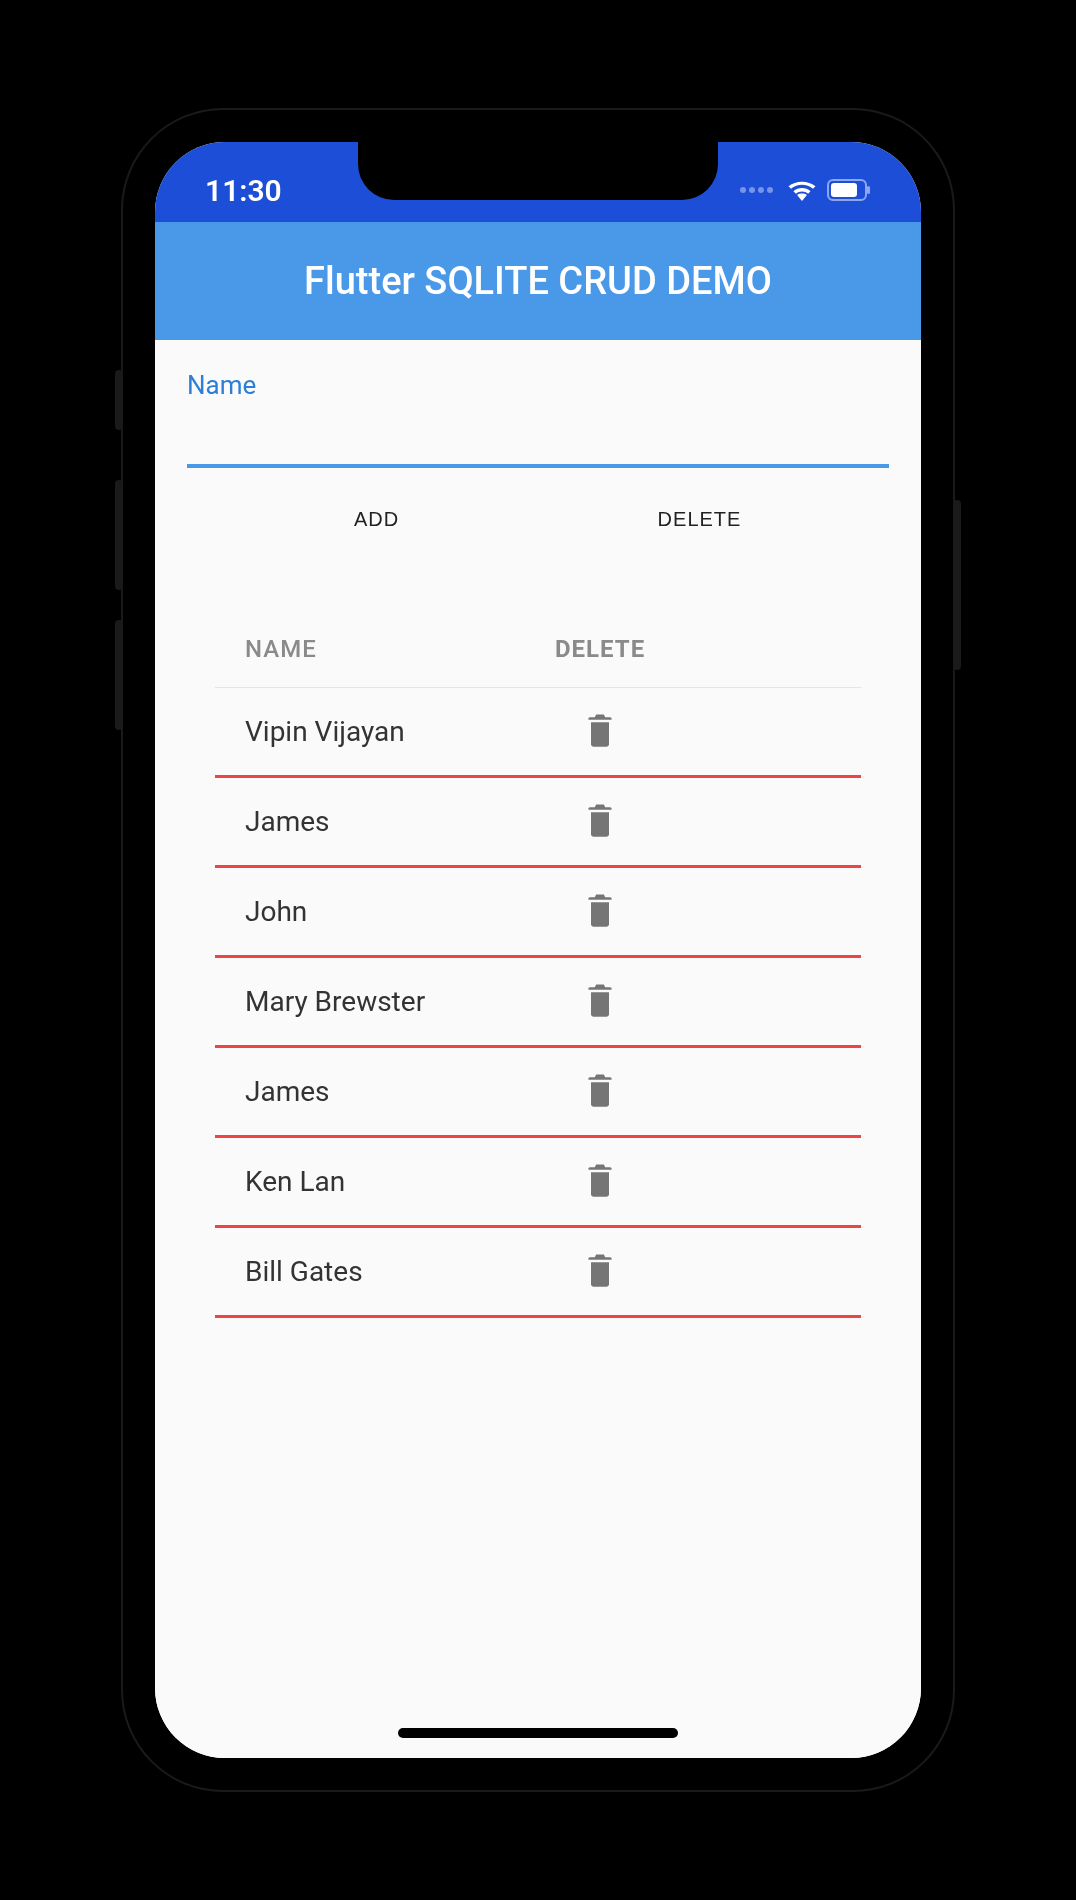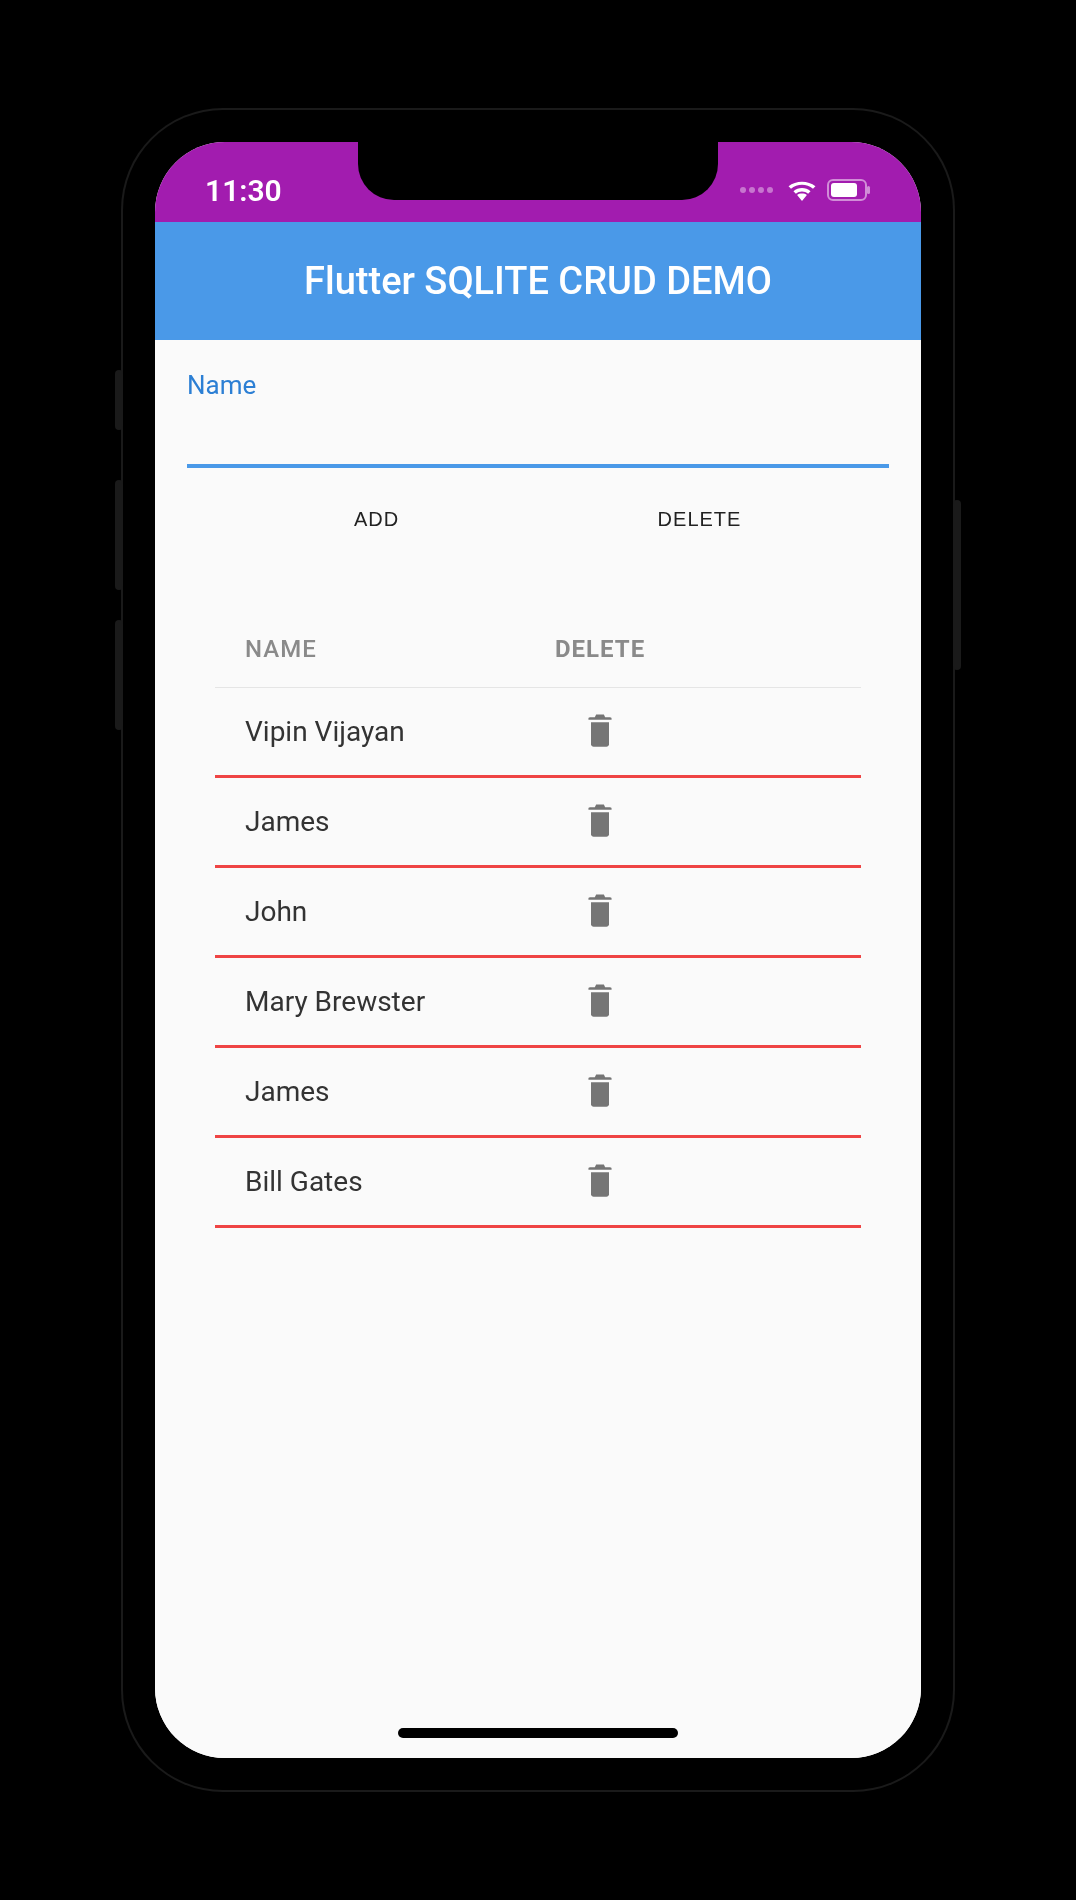--- a/index.html
+++ b/index.html
@@ -73,21 +73,21 @@
       transform: translateX(-50%);
       width: 360px;
       height: 58px;
       background: #000;
       border-bottom-left-radius: 36px;
       border-bottom-right-radius: 36px;
       z-index: 100;
     }
     .status-bar {
       height: 80px;
-      background: #a21caf;
+      background: #1d4ed8;
       display: flex;
       justify-content: space-between;
       align-items: center;
       padding: 0 50px;
       padding-top: 16px;
     }
     .status-time {
       color: #fff;
       font-size: 30px;
       font-weight: 600;
@@ -317,20 +317,29 @@
               <div class="table-row">
     <div class="row-name">James</div>
     <div class="row-delete">
       <button class="trash-btn"><svg class="trash-icon" viewBox="0 0 24 28" fill="#757575">
   <path d="M3 6 H21 V5 C21 4 20 4 19 4 H16 L15 2 H9 L8 4 H5 C4 4 3 4 3 5 Z"></path>
   <path d="M5 8 H19 V25 C19 26 18 27 17 27 H7 C6 27 5 26 5 25 Z"></path>
 </svg></button>
     </div>
               </div>
               <div class="table-row">
+    <div class="row-name">Ken Lan</div>
+    <div class="row-delete">
+      <button class="trash-btn"><svg class="trash-icon" viewBox="0 0 24 28" fill="#757575">
+  <path d="M3 6 H21 V5 C21 4 20 4 19 4 H16 L15 2 H9 L8 4 H5 C4 4 3 4 3 5 Z"></path>
+  <path d="M5 8 H19 V25 C19 26 18 27 17 27 H7 C6 27 5 26 5 25 Z"></path>
+</svg></button>
+    </div>
+              </div>
+              <div class="table-row">
     <div class="row-name">Bill Gates</div>
     <div class="row-delete">
       <button class="trash-btn"><svg class="trash-icon" viewBox="0 0 24 28" fill="#757575">
   <path d="M3 6 H21 V5 C21 4 20 4 19 4 H16 L15 2 H9 L8 4 H5 C4 4 3 4 3 5 Z"></path>
   <path d="M5 8 H19 V25 C19 26 18 27 17 27 H7 C6 27 5 26 5 25 Z"></path>
 </svg></button>
     </div>
               </div>
             </div>
         </div>

